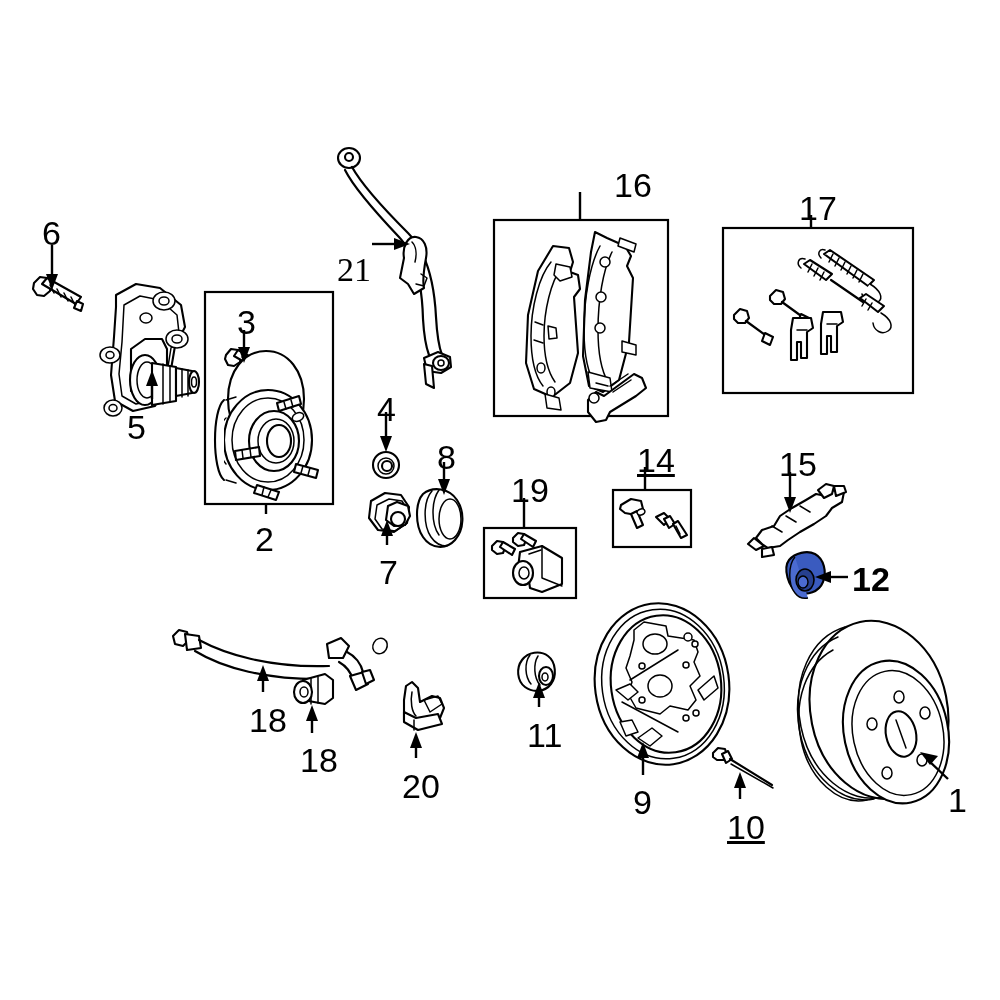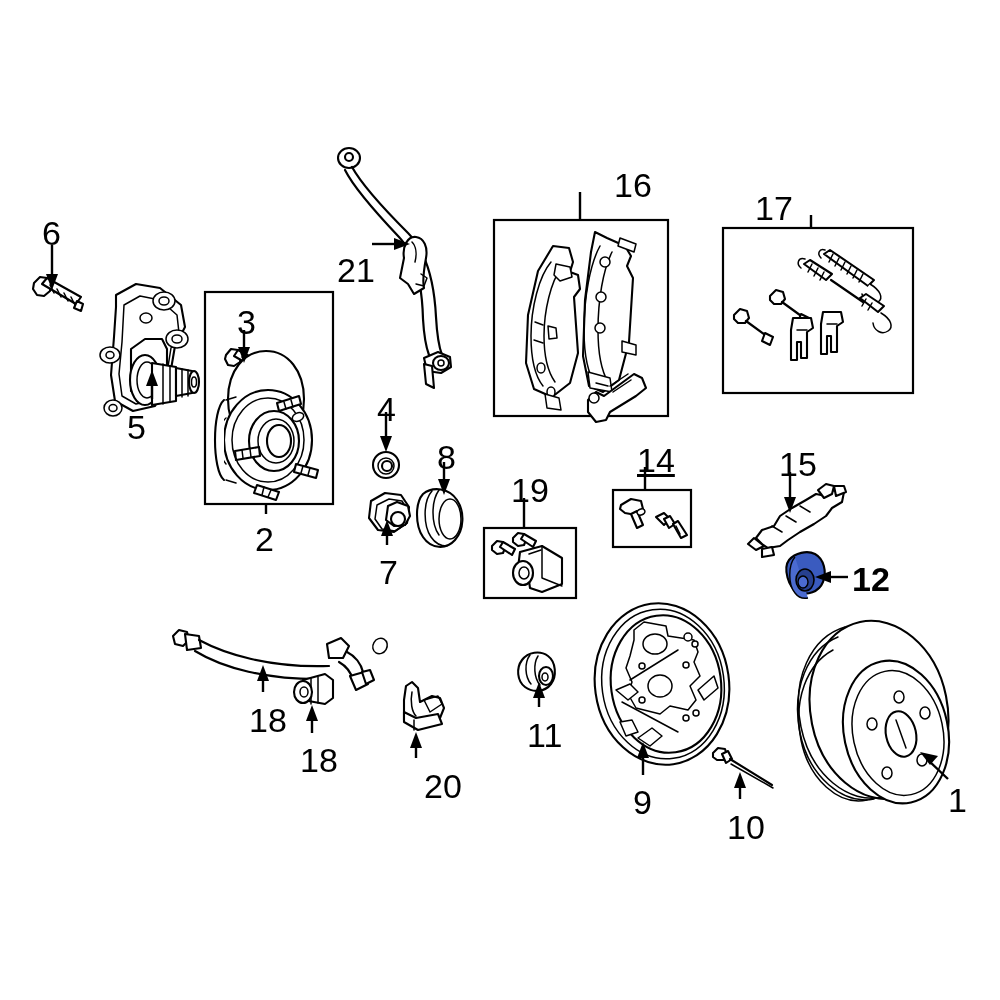--- a/index.html
+++ b/index.html
@@ -457,26 +457,26 @@
 
   <div class="callout" style="left:948px;top:783px;">1</div>
   <div class="callout" style="left:255px;top:522px;">2</div>
   <div class="callout" style="left:237px;top:305px;">3</div>
   <div class="callout" style="left:377px;top:392px;">4</div>
   <div class="callout" style="left:127px;top:410px;">5</div>
   <div class="callout" style="left:42px;top:216px;">6</div>
   <div class="callout" style="left:379px;top:555px;">7</div>
   <div class="callout" style="left:437px;top:440px;">8</div>
   <div class="callout" style="left:633px;top:785px;">9</div>
-  <div class="callout" style="left:727px;top:810px;">10</div>
+  <div class="callout" style="left:727px;top:810px;text-decoration:underline;">10</div>
   <div class="callout" style="left:527px;top:718px;">11</div>
   <div class="callout" style="left:852px;top:562px;font-weight:bold;">12</div>
   <div class="callout" style="left:511px;top:473px;">19</div>
   <div class="callout" style="left:637px;top:443px;text-decoration:underline;">14</div>
   <div class="callout" style="left:779px;top:447px;">15</div>
   <div class="callout" style="left:566px;top:168px;margin-left:48px;">16</div>
-  <div class="callout" style="left:755px;top:191px;">17</div>
+  <div class="callout" style="left:799px;top:191px;">17</div>
   <div class="callout" style="left:249px;top:703px;">18</div>
   <div class="callout" style="left:300px;top:743px;">18</div>
-  <div class="callout" style="left:424px;top:769px;">20</div>
-  <div class="callout" style="left:337px;top:253px;">21</div>
+  <div class="callout" style="left:402px;top:769px;">20</div>
+  <div class="callout" style="left:337px;top:253px;font-family:Liberation Serif, serif;">21</div>
 
 </div>
 
 </body></html>

